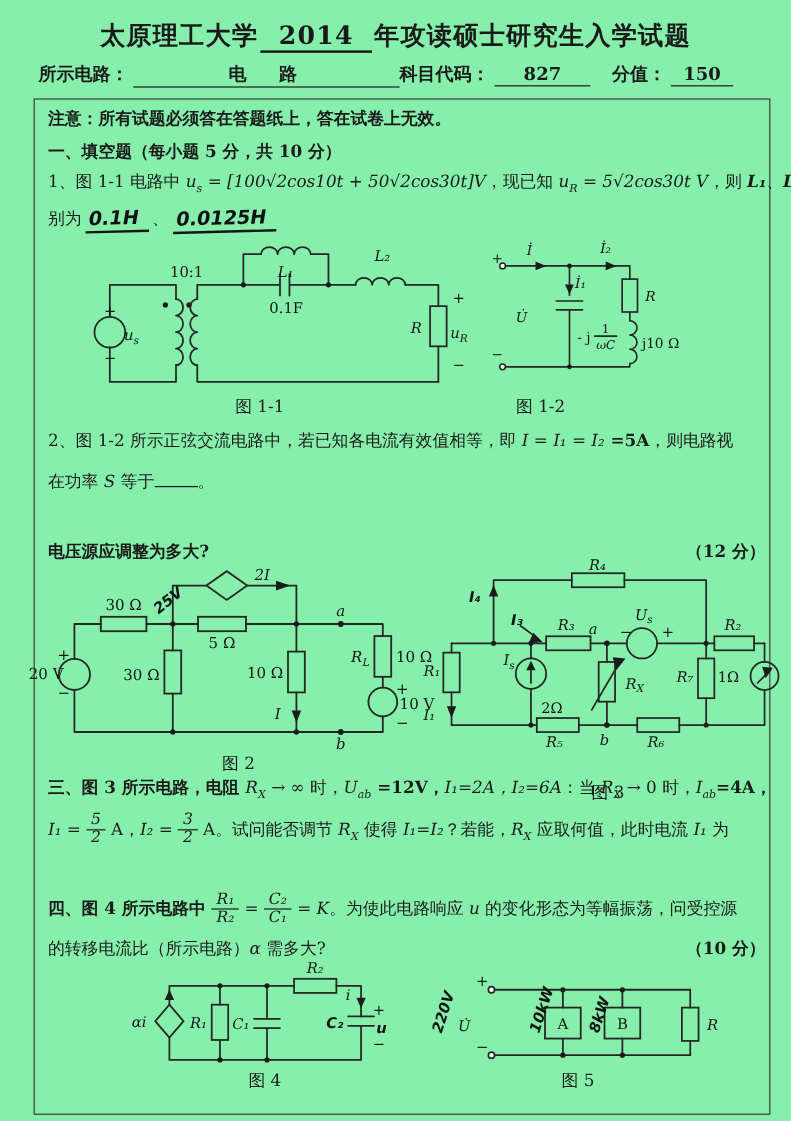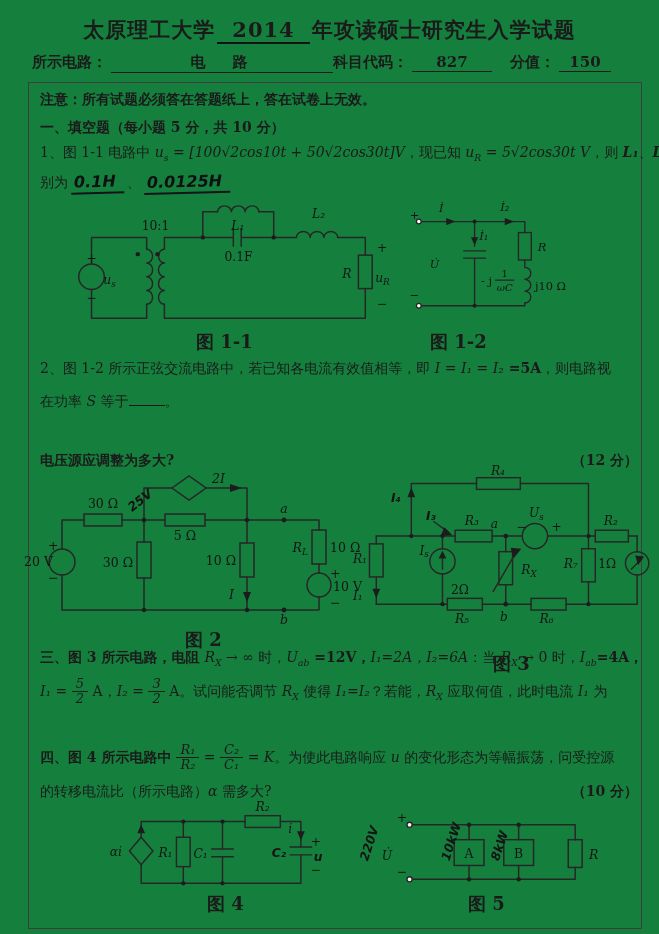--- a/index.html
+++ b/index.html
@@ -1,16 +1,16 @@
 <!DOCTYPE html>
 <html><head>
 <meta charset="utf-8">
 <style>
   body{margin:0;background:#dddad4;display:flex;justify-content:center;}
-  .page{position:relative;width:659px;height:934px;background:#15803d;
+  .page{position:relative;width:659px;height:934px;background:#86efac;
         font-family:"DejaVu Serif","Liberation Serif",serif;color:#1a1a1a;overflow:hidden;}
   .title{position:absolute;top:16px;left:0;width:100%;text-align:center;
          font-size:21px;font-weight:bold;letter-spacing:1px;white-space:nowrap;}
   .yr{border-bottom:2.2px solid #141414;padding:0 15px;margin:0 2px;}
   .meta{position:absolute;top:53px;left:32px;width:608px;font-size:15px;font-weight:bold;white-space:nowrap;}
   .uline{display:inline-block;border-bottom:1.8px solid #1d1d1d;text-align:center;font-weight:bold;}
   .u-subj{width:222px;letter-spacing:6px;}
   .u-code{width:80px;margin-right:18px;}
   .u-score{width:52px;}
   .mlab{margin-right:4px;}
@@ -22,21 +22,21 @@
   .wline{width:598px;}
   .score{position:absolute;right:0;font-weight:bold;}
   .frac{display:inline-block;vertical-align:middle;text-align:center;line-height:1.05;
         font-style:italic;font-size:13px;position:relative;top:-1px;}
   .fn{display:block;border-bottom:1.3px solid #1d1d1d;padding:0 4px;}
   .fd{display:block;}
   .hw{font-family:"DejaVu Sans","Liberation Sans",sans-serif;font-style:italic;font-weight:bold;color:#101014;}
   .ans{display:inline-block;font-size:16px;border-bottom:2.2px solid #14141a;
        padding:0 8px 0 3px;transform:rotate(-1.5deg);margin:0 3px;}
   .blank{display:inline-block;width:36px;border-bottom:1.8px solid #161616;height:13px;}
-  .cap{position:absolute;font-size:18px;font-weight:bold;white-space:nowrap;}
+  .cap{position:absolute;font-size:14px;font-weight:normal;white-space:nowrap;}
   svg.fig{position:absolute;overflow:visible;}
   svg .w{stroke:#262626;stroke-width:1.5;fill:none;stroke-linecap:round;stroke-linejoin:round;}
   svg .cp{stroke:#262626;stroke-width:1.5;fill:none;}
   svg .dt{fill:#1c1c1c;}
   svg .ah{fill:#1c1c1c;stroke:none;}
   svg .term{fill:#fbfaf6;stroke:#262626;stroke-width:1.4;}
   svg text{font-family:"DejaVu Serif","Liberation Serif",serif;font-size:12.5px;fill:#141414;}
   svg .it{font-style:italic;}
   svg .sm{font-size:9px;}
   svg .hwt{font-family:"DejaVu Sans","Liberation Sans",sans-serif;font-style:italic;font-weight:bold;}

